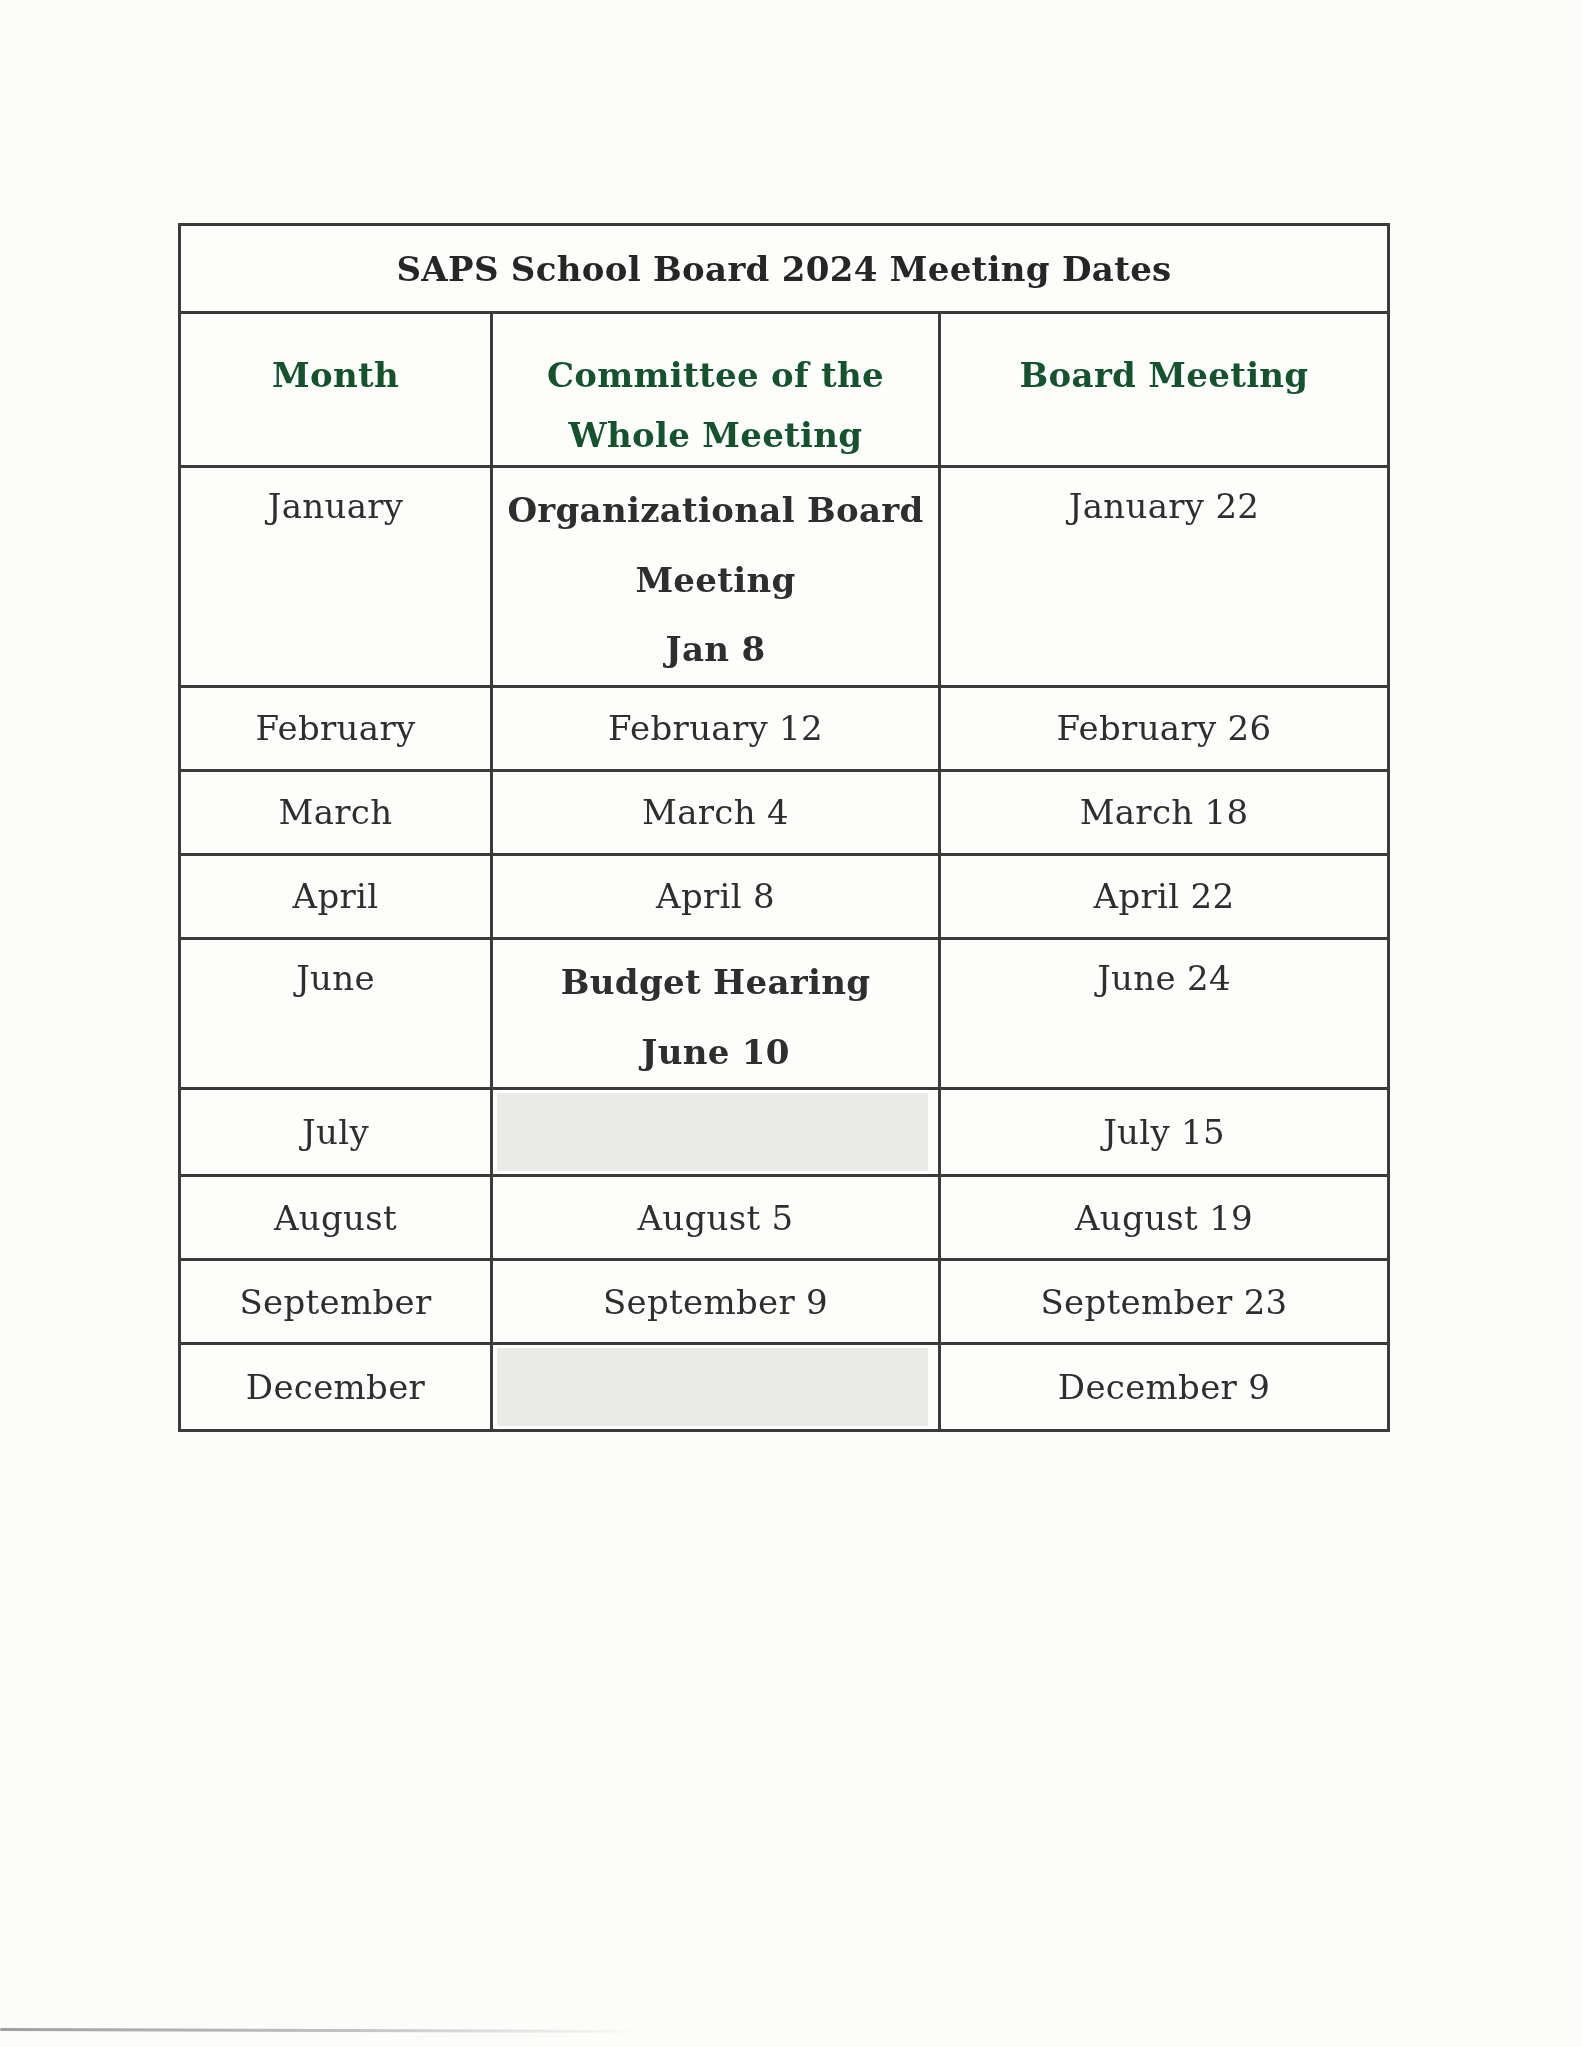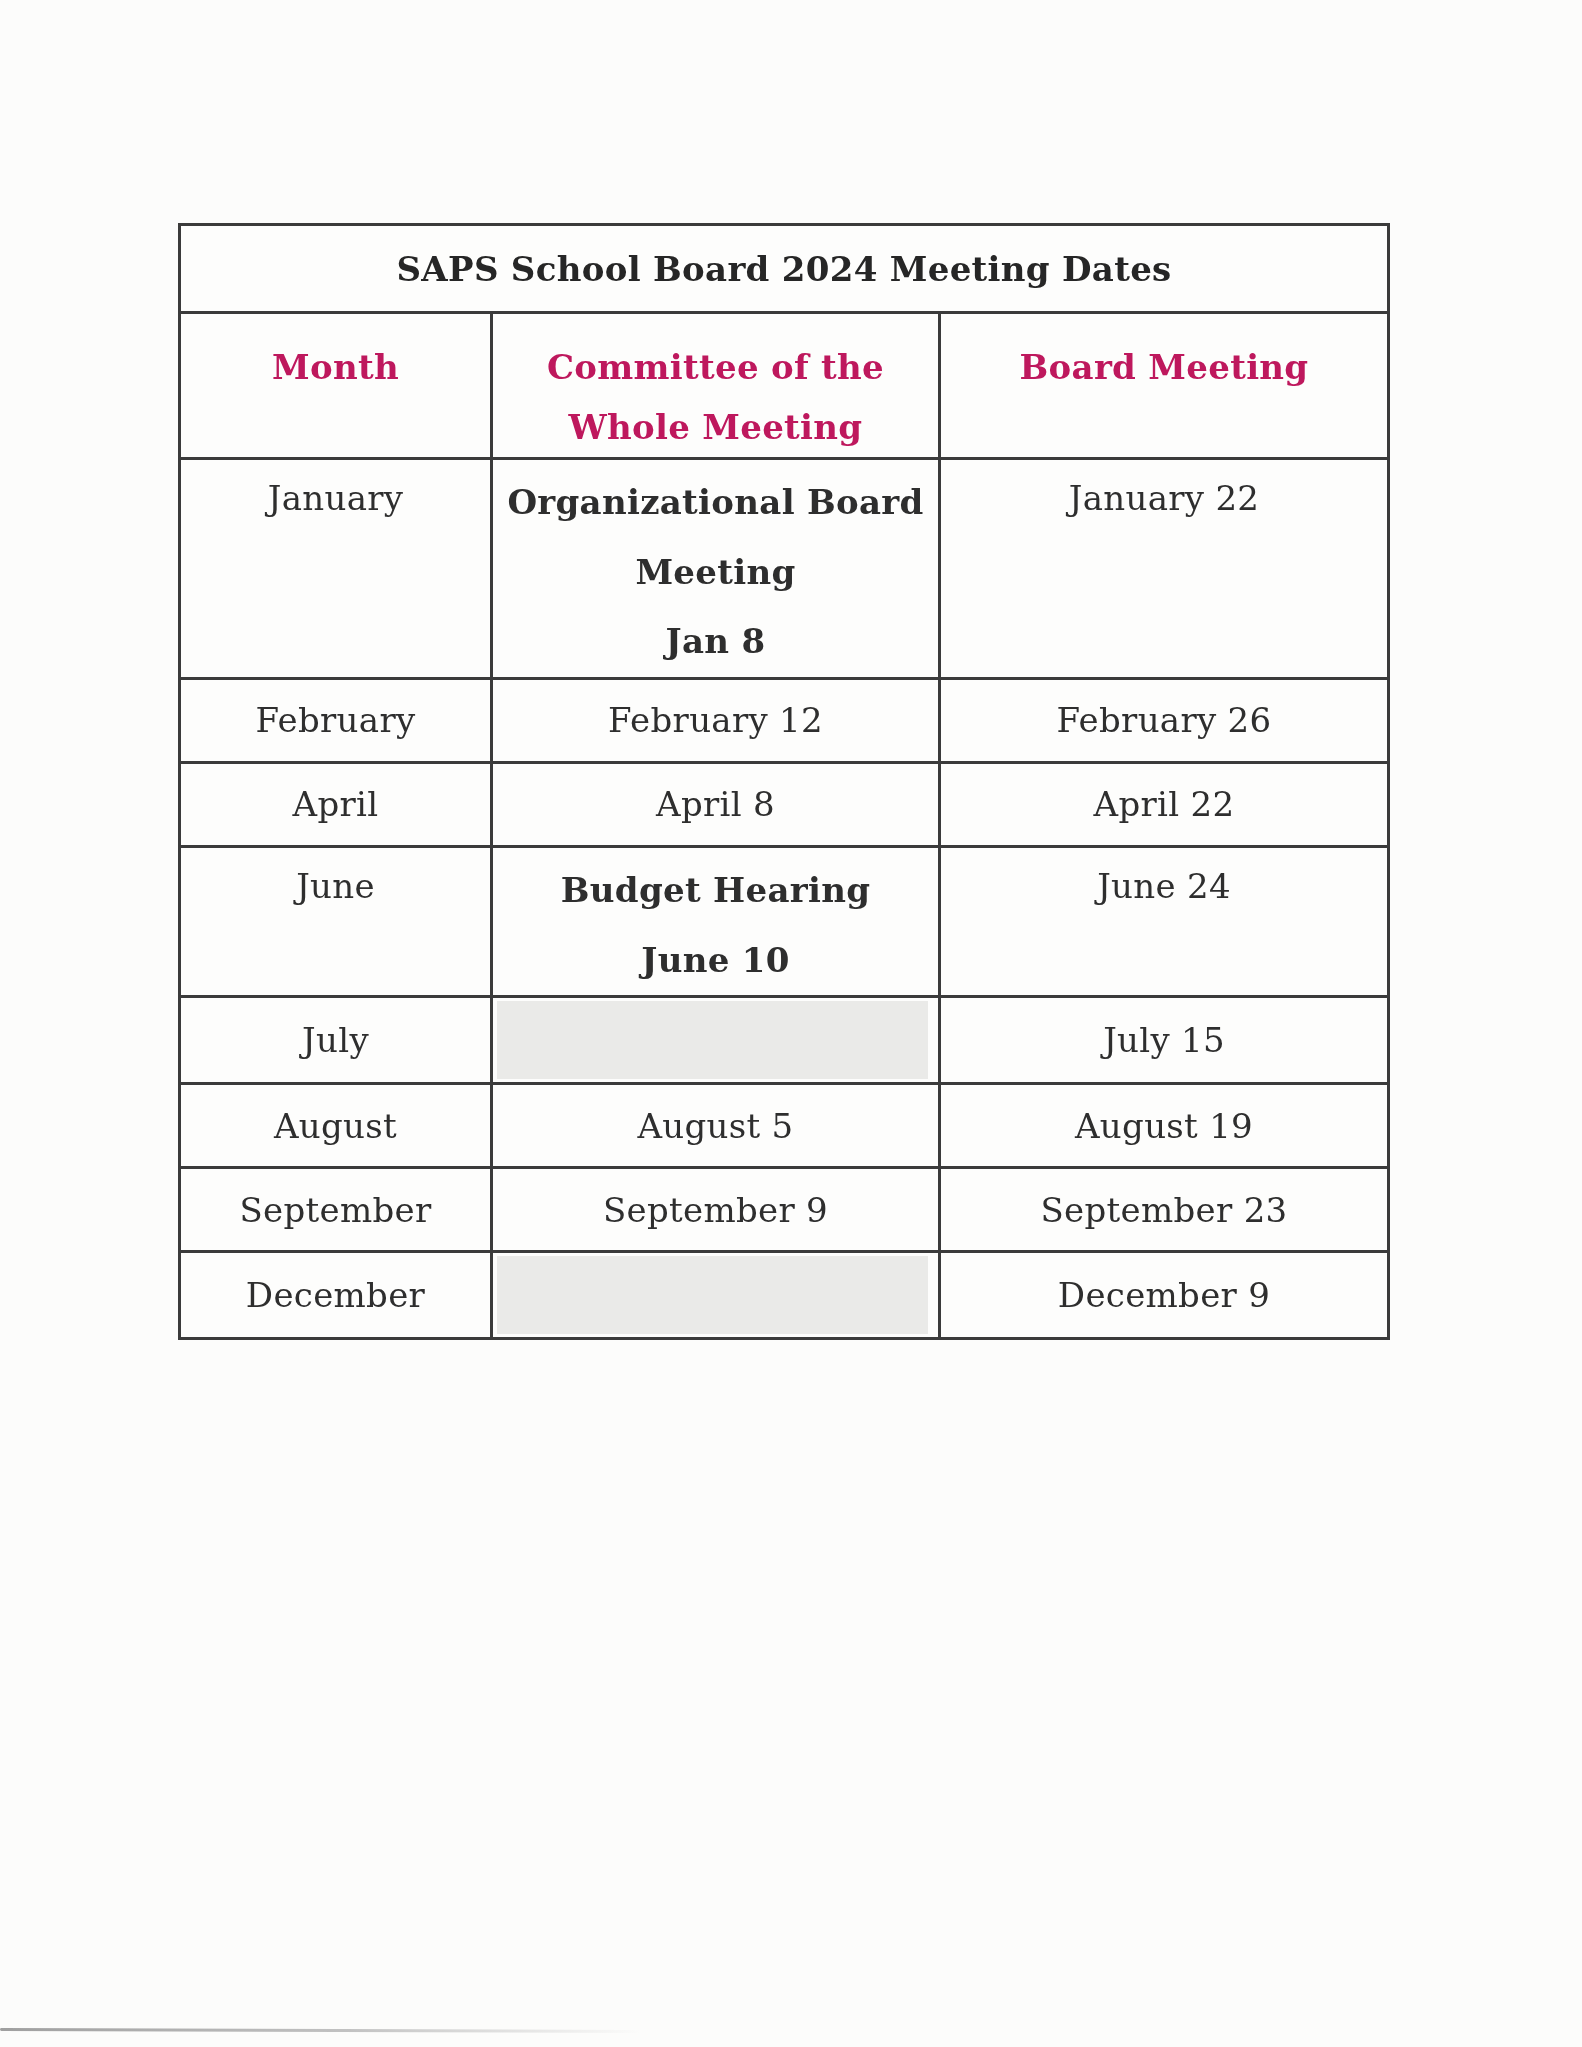--- a/index.html
+++ b/index.html
@@ -33,23 +33,23 @@
     font-weight: bold;
     font-size: 34px;
     color: #262626;
     vertical-align: middle;
   }
 
   
   tr.header-row { height: 139px; }
   tr.header-row th {
     font-weight: bold;
-    color: #be185d;
+    color: #14532d;
     vertical-align: top;
-    padding-top: 24px;
+    padding-top: 32px;
     line-height: 1.75;
   }
 
   
   tbody tr { height: 84px; }
   tbody td { vertical-align: middle; line-height: 1.3; }
 
   tbody tr.tall td { vertical-align: top; }
   tbody tr.tall td.c-month, tbody tr.tall td.c-board { padding-top: 16px; }
   tbody tr.tall td.c-committee { padding-top: 8px; font-weight: bold; }
@@ -110,20 +110,27 @@
           <td class="c-board">January 22</td>
         </tr>
         <tr>
           <td class="c-month">February</td>
           <td class="c-committee">
             <div>February 12</div>
           </td>
           <td class="c-board">February 26</td>
         </tr>
         <tr>
+          <td class="c-month">March</td>
+          <td class="c-committee">
+            <div>March 4</div>
+          </td>
+          <td class="c-board">March 18</td>
+        </tr>
+        <tr>
           <td class="c-month">April</td>
           <td class="c-committee">
             <div>April 8</div>
           </td>
           <td class="c-board">April 22</td>
         </tr>
         <tr class="tall">
           <td class="c-month">June</td>
           <td class="c-committee">
             <div>Budget Hearing</div>

